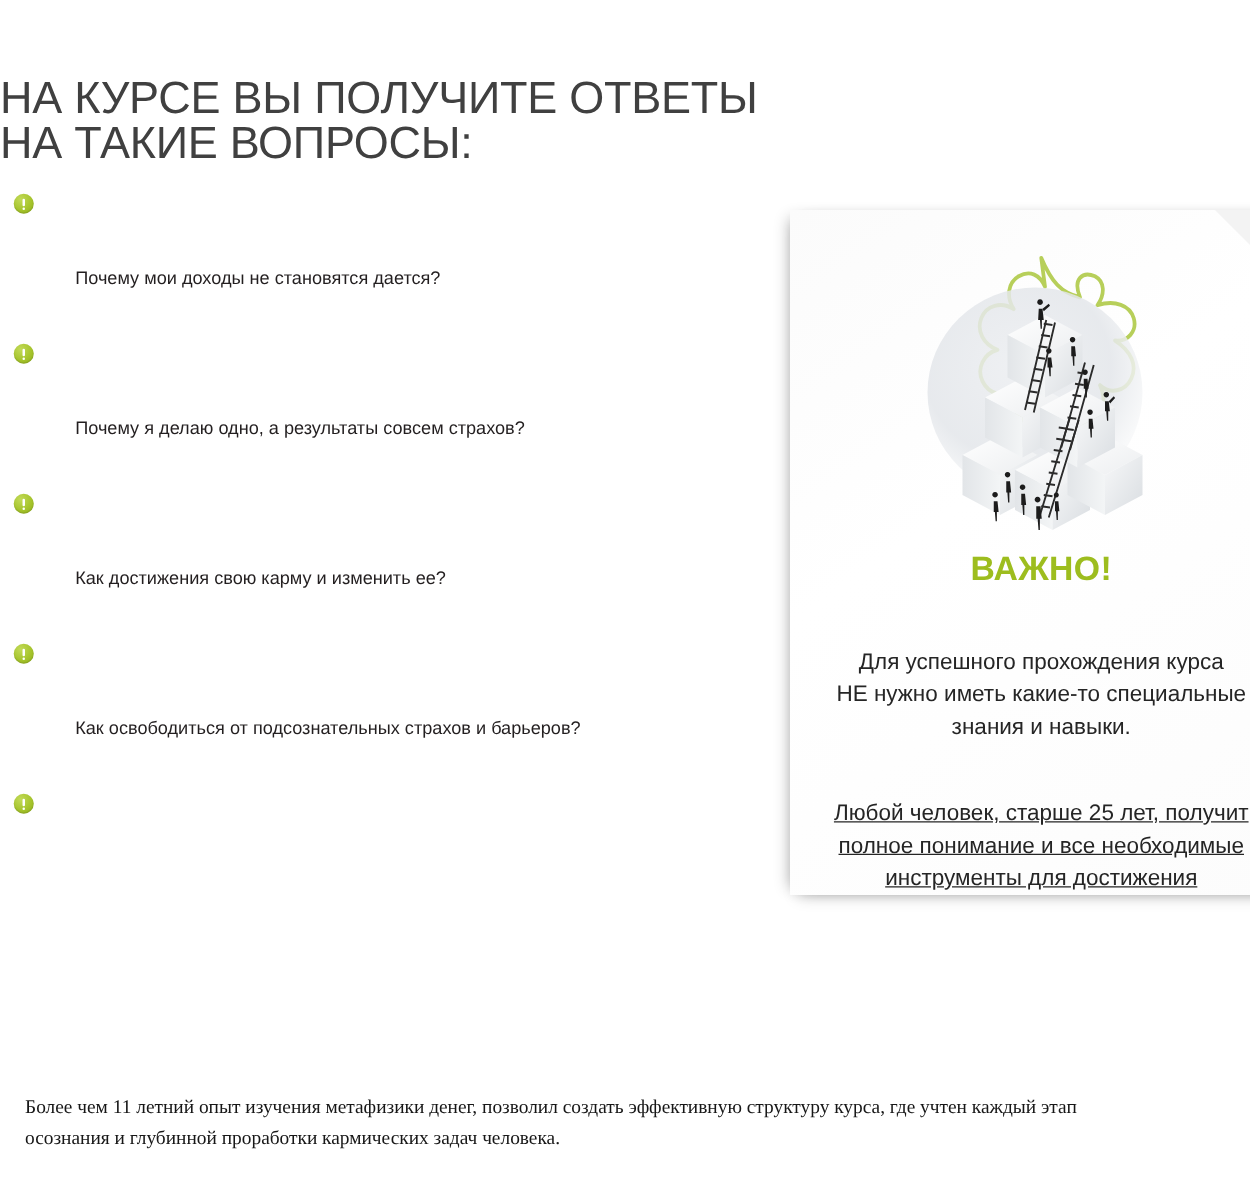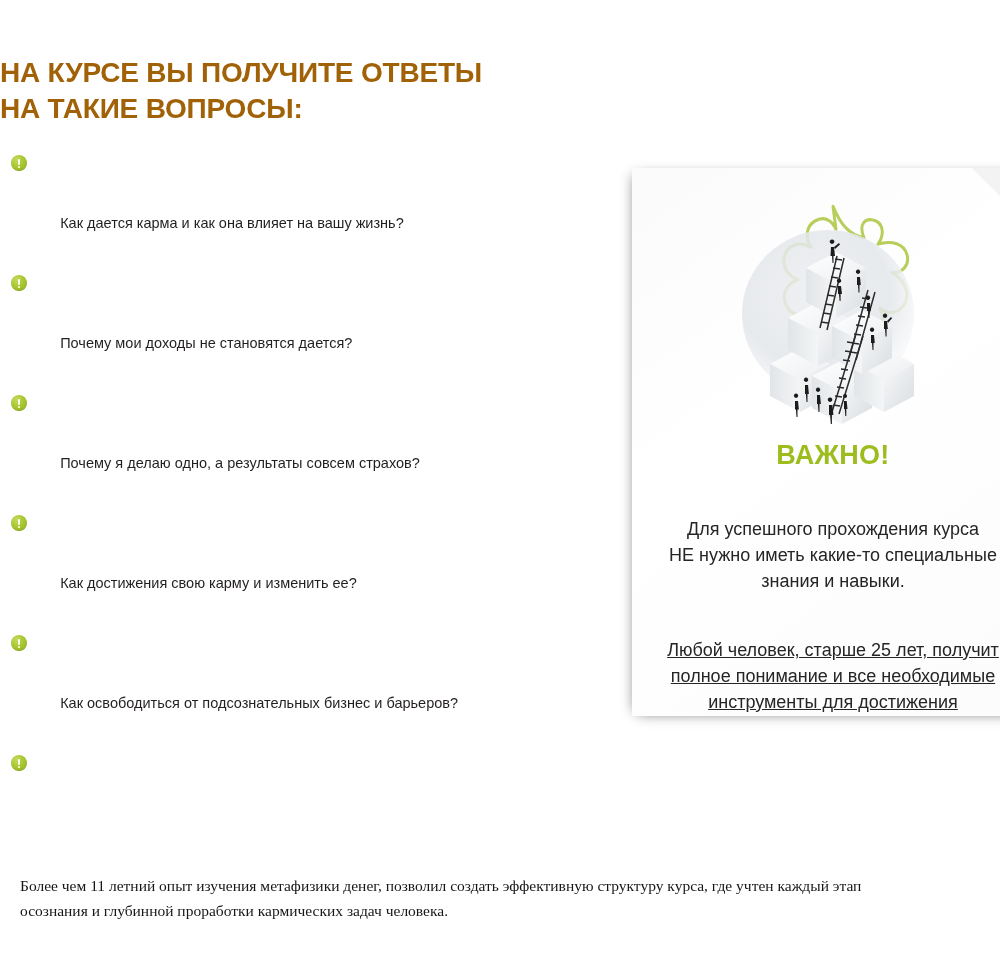--- a/index.html
+++ b/index.html
@@ -22,25 +22,25 @@
     width: 1000px;
     height: 962px;
   }
 
   
   .headline {
     position: absolute;
     left: 0px;
     top: 36px;
     width: 620px;
-    font-size: 28px;
+    font-size: 36px;
     line-height: 36px;
-    font-weight: bold;
+    font-weight: normal;
     letter-spacing: -0.2px;
-    color: #a16207;
+    color: #404040;
     white-space: pre-line;
   }
 
   
   .qlist {
     position: absolute;
     left: 0px;
     top: 148px;
     width: 625px;
     list-style: none;
@@ -170,37 +170,33 @@
 <body>
 
 <div class="page">
 
   <h1 class="headline">НА КУРСЕ ВЫ ПОЛУЧИТЕ ОТВЕТЫ
 НА ТАКИЕ ВОПРОСЫ:</h1>
 
   <ul class="qlist">
     <li class="qitem">
       <span class="bullet"></span>
-      <span>Как дается карма и как она влияет на вашу жизнь?</span>
-    </li>
-    <li class="qitem">
-      <span class="bullet"></span>
       <span>Почему мои доходы не становятся дается?</span>
     </li>
     <li class="qitem">
       <span class="bullet"></span>
       <span>Почему я делаю одно, а результаты совсем страхов?</span>
     </li>
     <li class="qitem">
       <span class="bullet"></span>
       <span>Как достижения свою карму и изменить ее?</span>
     </li>
     <li class="qitem">
       <span class="bullet"></span>
-      <span>Как освободиться от подсознательных бизнес и барьеров?</span>
+      <span>Как освободиться от подсознательных страхов и барьеров?</span>
     </li>
     <li class="qitem">
       <span class="bullet"></span>
     </li>
 
   </ul>
 
   <div class="card">
     <div class="card-fold"></div>
 

